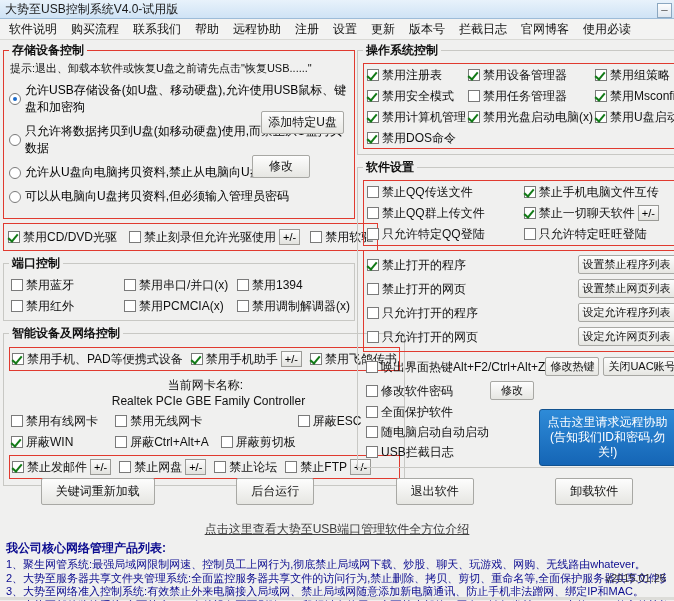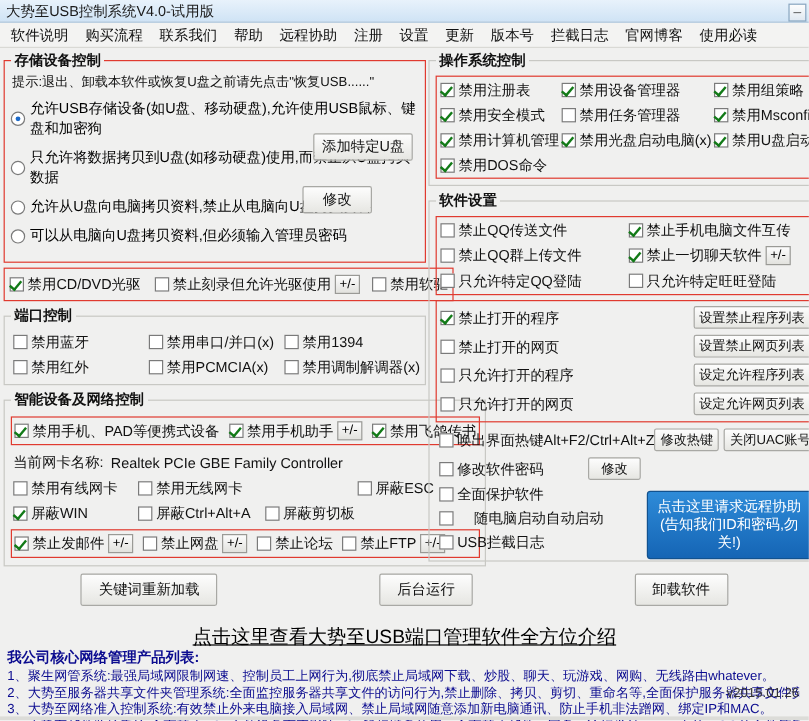--- a/index.html
+++ b/index.html
@@ -174,22 +174,22 @@
     justify-content: space-around;
     align-items: center;
   }
   .bottombar .btn { padding: 4px 14px; font-size: 12px; }
 
   .link {
     position: absolute;
     left: 0; top: 481px;
     width: 674px;
     text-align: center;
-    font-size: 16px;
-    color: #000000;
+    font-size: 12px;
+    color: #404040;
     text-decoration: underline;
   }
 
   .infohdr {
     position: absolute;
     left: 6px; top: 500px;
     font-size: 12px;
     font-weight: bold;
     color: #0b0b8f;
   }
@@ -332,21 +332,21 @@
           <span class="box checked"></span>
           <span>禁用手机助手</span>
         </label>
         <span class="pm">+/-</span>
         <label class="cb" style="margin-left:8px;">
           <span class="box checked"></span>
           <span>禁用飞鸽传书</span>
         </label>
       </div>
 
-      <div class="row" style="margin:0 0 6px 2px;">
+      <div class="row" style="margin:0 0 6px 2px;flex-direction:column;">
         <span class="nwlabel">当前网卡名称:</span>
         <span class="nwvalue">Realtek PCIe GBE Family Controller</span>
       </div>
 
       <div class="grid3" style="grid-template-columns:1fr 1fr 1fr;padding-left:2px;row-gap:7px;">
         <label class="cb">
           <span class="box"></span>
           <span>禁用有线网卡</span>
         </label>
         <label class="cb">
@@ -532,40 +532,41 @@
             <span class="box"></span>
             <span>修改软件密码</span>
           </label>
           <span class="btn small" style="padding:1px 10px;">修改</span>
         </div>
 
         <label class="cb" style="margin-bottom:6px;">
           <span class="box"></span>
           <span>全面保护软件</span>
         </label><br>
-        <label class="cb" style="margin-bottom:6px;gap:14px;">
+        <label class="cb" style="margin-bottom:6px;">
           <span class="box"></span>
           <span>随电脑启动自动启动</span>
         </label><br>
         <label class="cb">
           <span class="box"></span>
           <span>USB拦截日志</span>
         </label>
 
         <div class="bluebtn" style="position:absolute;right:4px;top:52px;width:138px;">
           <span>点击这里请求远程协助</span>
           <span class="sub">(告知我们ID和密码,勿关!)</span>
         </div>
       </div>
     </fieldset>
   </div>
 
   <div class="bottombar">
     <div class="btn">关键词重新加载</div>
     <div class="btn">后台运行</div>
+    <div class="btn">退出软件</div>
     <div class="btn">卸载软件</div>
   </div>
 
   <div class="link">点击这里查看大势至USB端口管理软件全方位介绍</div>
 
   <div class="infohdr">我公司核心网络管理产品列表:</div>
   <div class="infolist">
     <div>1、聚生网管系统:最强局域网限制网速、控制员工上网行为,彻底禁止局域网下载、炒股、聊天、玩游戏、网购、无线路由whatever。</div>
     <div>2、大势至服务器共享文件夹管理系统:全面监控服务器共享文件的访问行为,禁止删除、拷贝、剪切、重命名等,全面保护服务器共享文件安全。</div>
     <div>3、大势至网络准入控制系统:有效禁止外来电脑接入局域网、禁止局域网随意添加新电脑通讯、防止手机非法蹭网、绑定IP和MAC。</div>

